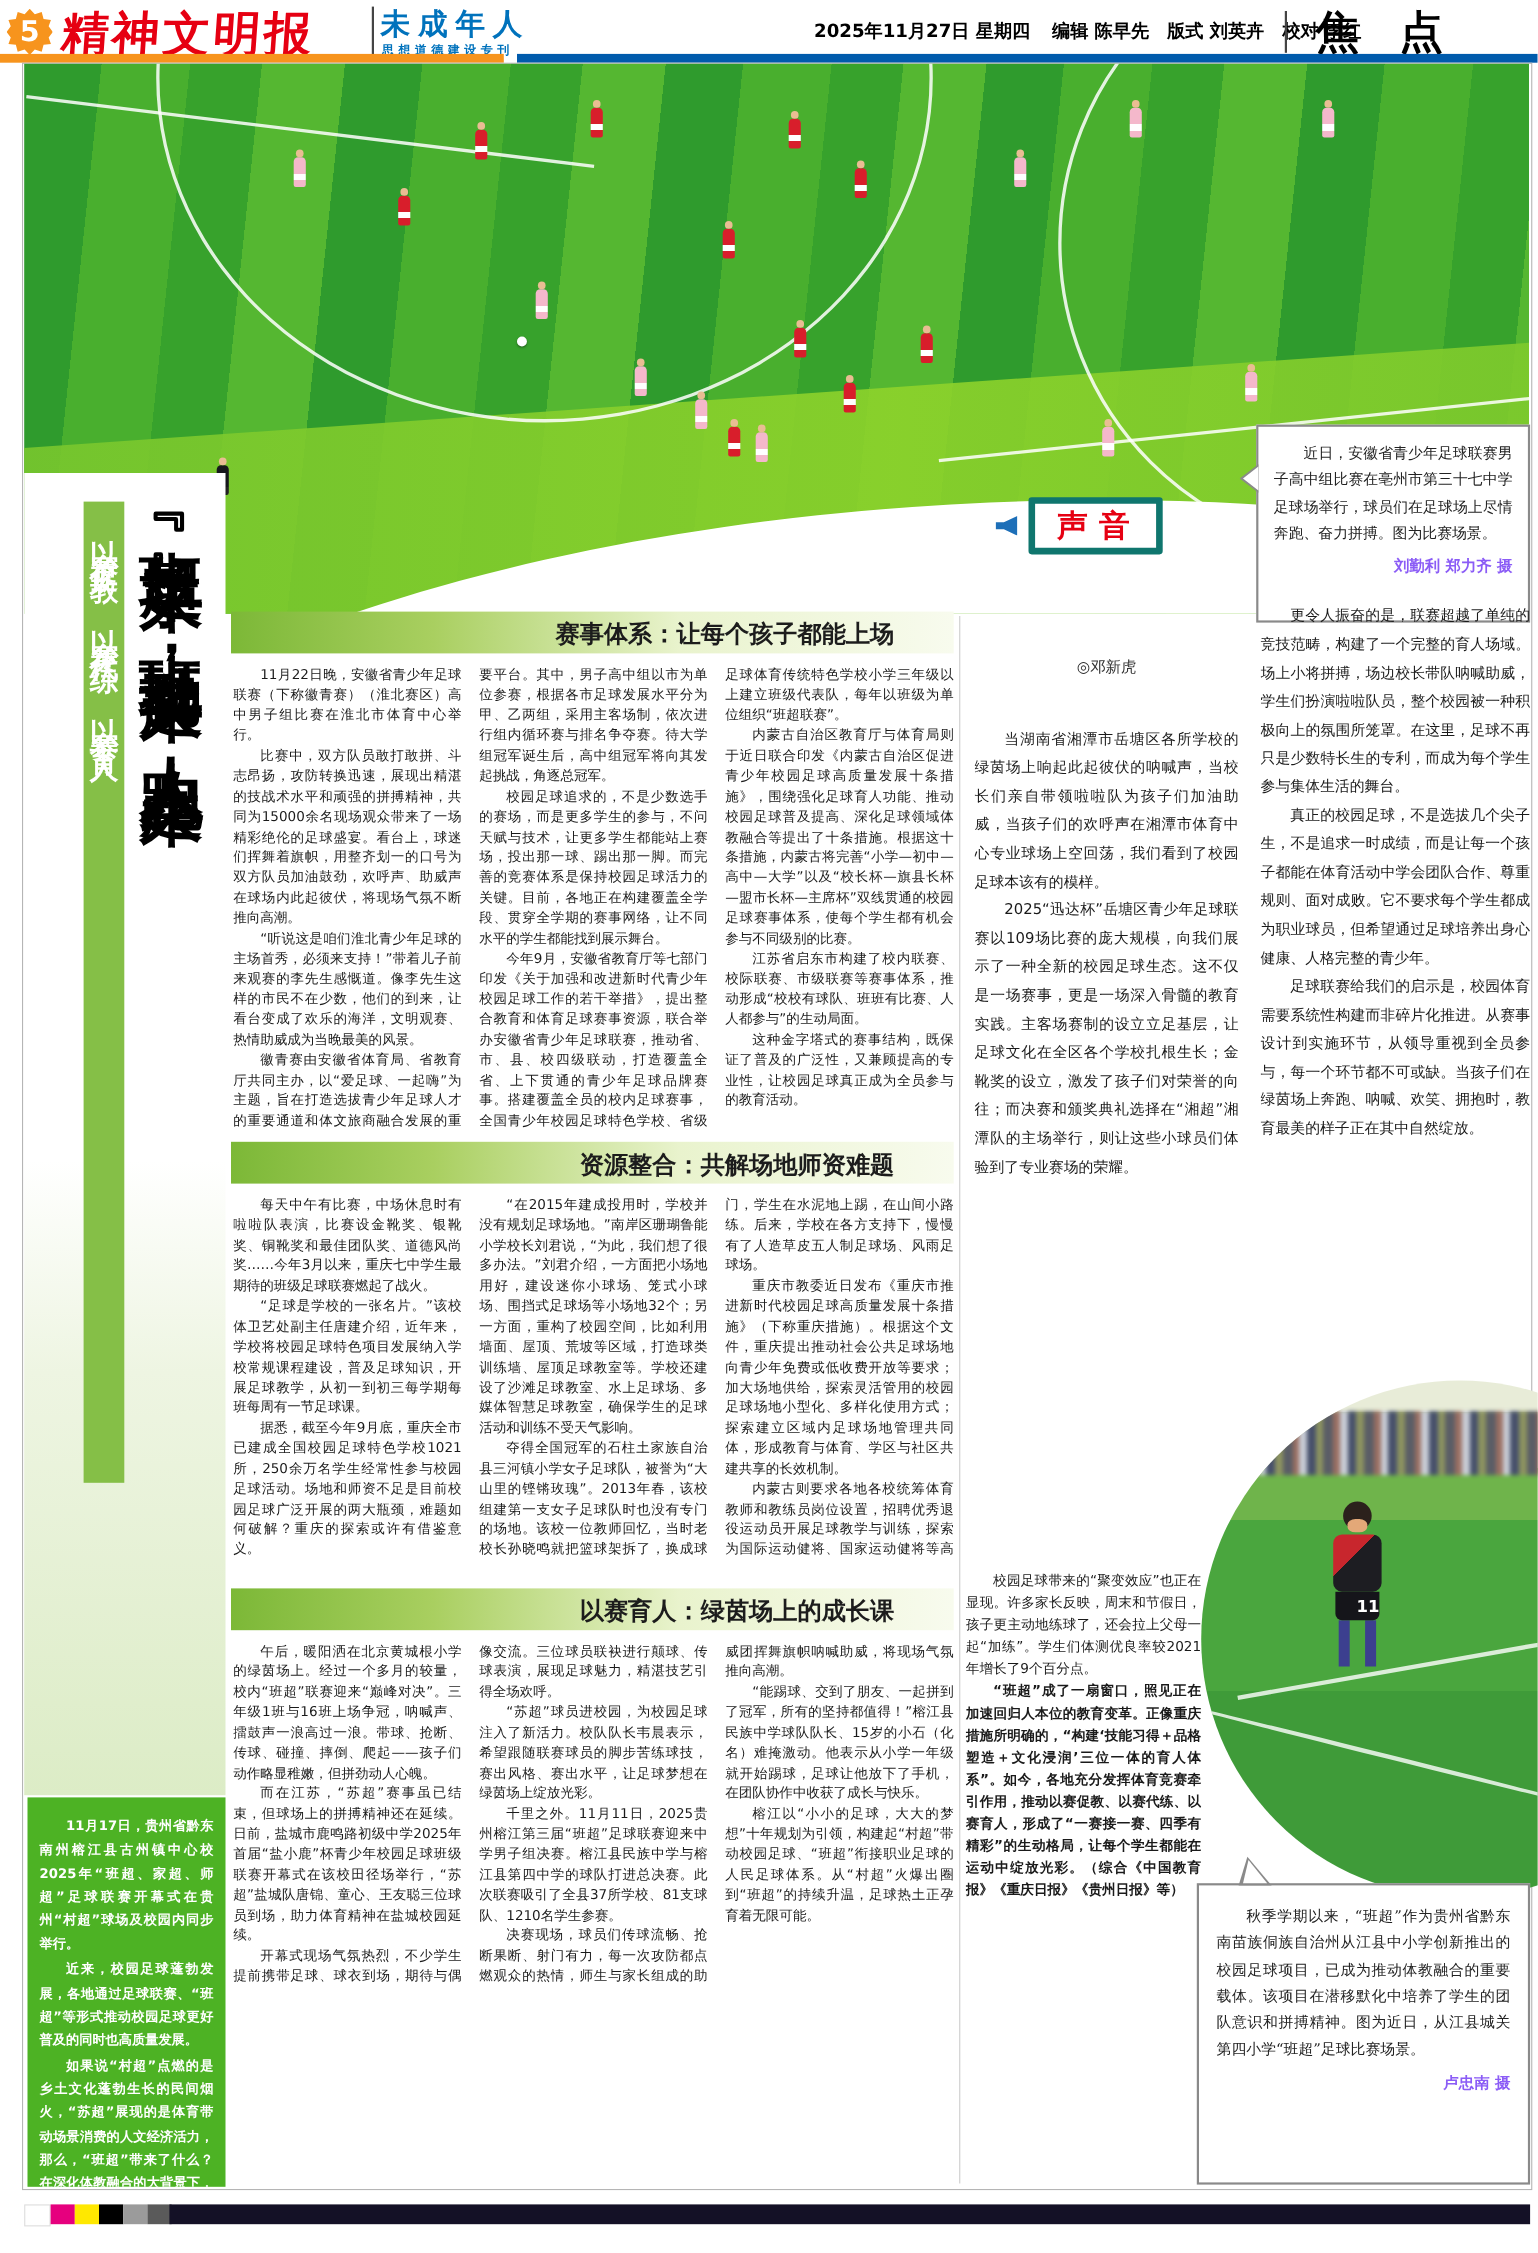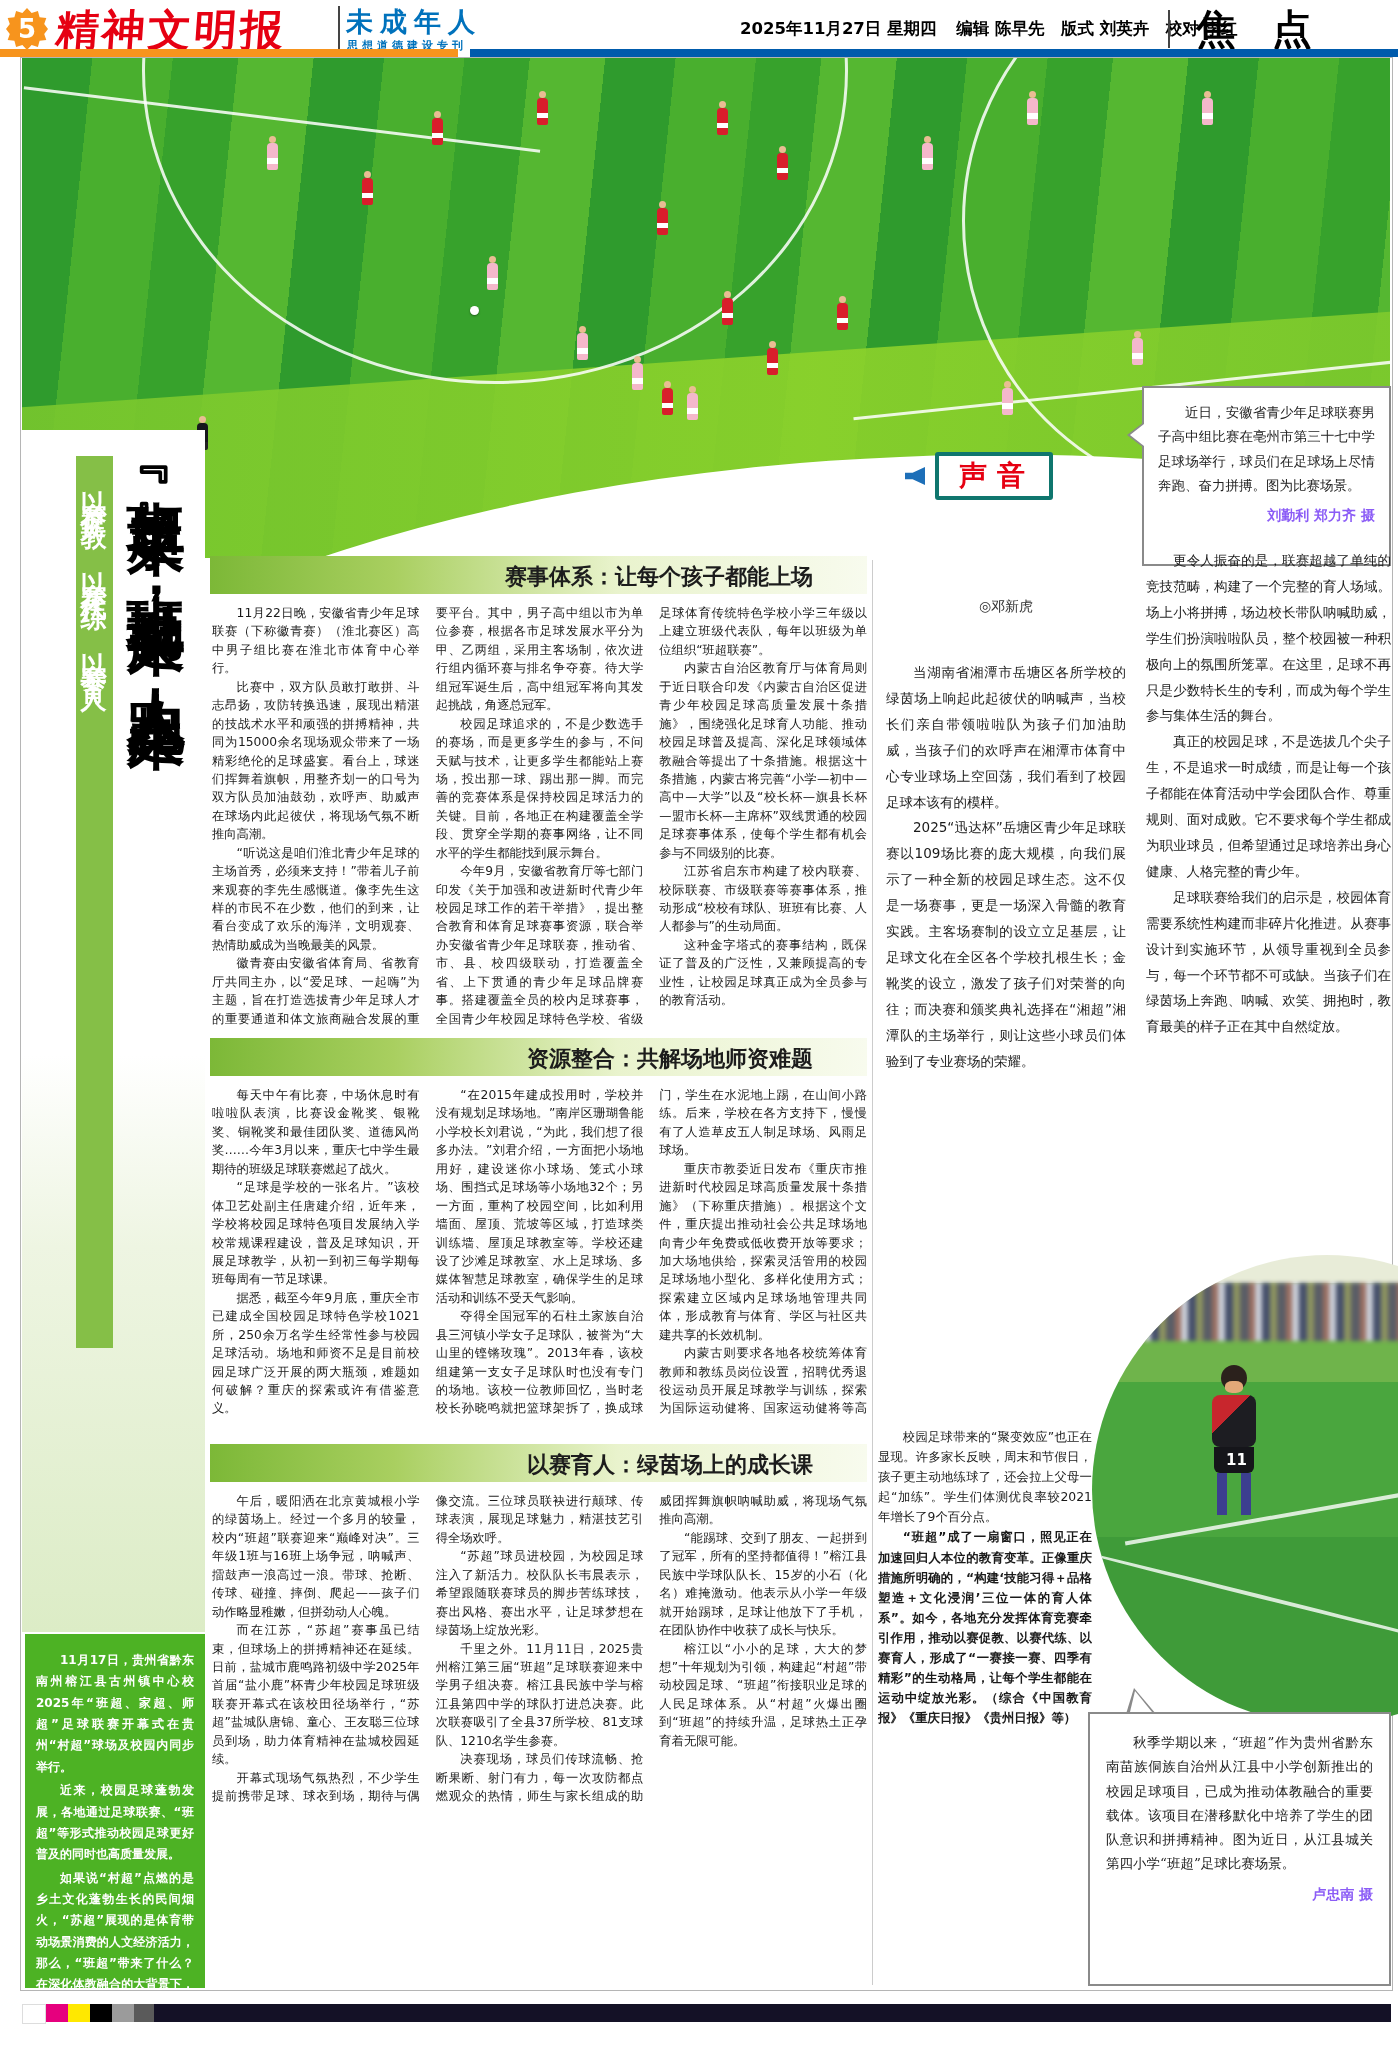--- a/index.html
+++ b/index.html
@@ -65,39 +65,39 @@
       border-bottom:26px solid #8a8a8a;border-left:8px solid transparent;border-right:22px solid transparent;}
   .caption-box .tail-t::after{content:"";position:absolute;left:-4px;top:3px;width:0;height:0;
       border-bottom:21px solid #fff;border-left:5px solid transparent;border-right:17px solid transparent;}
   .caption-box p{margin:0;text-indent:2em;}
   .credit{display:block;text-align:right;font-family:"DejaVu Sans",sans-serif;font-weight:bold;
       font-size:14px;margin-top:6px;color:#8b5cf6;}
   .voice-label-row{position:absolute;left:905px;top:452px;display:flex;align-items:center;gap:10px;}
   .spk{width:20px;height:18px;background:#1d6fb8;
       clip-path:polygon(0 32%,38% 32%,100% 0,100% 100%,38% 68%,0 68%);}
   .voice-label{color:#e60012;font-size:28px;font-weight:900;letter-spacing:10px;
-      border:4px solid #0f766e;border-radius:3px;padding:1px 14px 1px 20px;}
+      border:6px solid #0f766e;border-radius:3px;padding:1px 14px 1px 20px;}
   .voice-title{position:absolute;left:886px;top:505px;width:240px;text-align:center;
       font-size:30px;font-weight:900;line-height:1.35;color:#000;}
   .voice-byline{position:absolute;left:886px;top:598px;width:240px;text-align:center;font-size:14px;color:#333;}
   .voice-col{position:absolute;font-size:13.5px;line-height:1.92;text-align:justify;color:#1a1a1a;overflow:hidden;}
   .voice-col p{margin:0;text-indent:2em;}
   
   .right-bottom{position:absolute;left:878px;top:1255px;width:514px;height:730px;}
   .circle-photo{float:right;width:470px;height:470px;border-radius:50%;margin-right:-170px;margin-bottom:10px;
       shape-outside:circle(50%);overflow:hidden;position:relative;
       background:linear-gradient(180deg,#e8ecd8 0 6%,#b9c4a6 6% 17%,#6fb44b 17% 27%,#4aa63e 27% 60%,#3f9b39 60%);}
   .crowd{position:absolute;left:0;top:28px;width:100%;height:58px;filter:blur(2px);
       background:repeating-linear-gradient(90deg,#5a5d66 0 9px,#9b6f62 9px 15px,#c9cdd6 15px 22px,#46506b 22px 30px,#8d9460 30px 37px);}
   .circ-line{position:absolute;background:rgba(255,255,255,.8);}
   .kid{position:absolute;}
   .kid .head{width:26px;height:26px;border-radius:50%;background:#2b211c;margin:0 auto;}
   .kid .face{width:18px;height:12px;border-radius:40%;background:#e3a878;margin:-10px auto 0;}
   .kid .torso{width:44px;height:52px;border-radius:8px;margin:2px auto 0;position:relative;}
-  .kid .num{position:absolute;left:12px;top:14px;width:100%;text-align:left;color:#fff;font-weight:bold;font-size:15px;}
+  .kid .num{position:absolute;left:0;top:14px;width:100%;text-align:right;color:#fff;font-weight:bold;font-size:15px;}
   .kid .shorts{width:40px;height:26px;margin:0 auto;border-radius:0 0 6px 6px;}
   .kid .legs{display:flex;justify-content:space-between;width:34px;margin:0 auto;}
   .kid .legs div{width:10px;height:42px;}
   .ending-text{font-size:12.4px;line-height:1.62;text-align:justify;color:#1a1a1a;padding-top:172px;overflow:hidden;height:558px;}
   .ending-text p{margin:0;text-indent:2em;}
   .source-note{font-weight:bold;}
   
   .regmarks{position:absolute;left:22px;top:2004px;display:flex;gap:0;}
   .regmarks div{width:22px;height:18px;}
   .reg-bar{position:absolute;left:154px;top:2004px;width:1237px;height:18px;background:#141126;}

